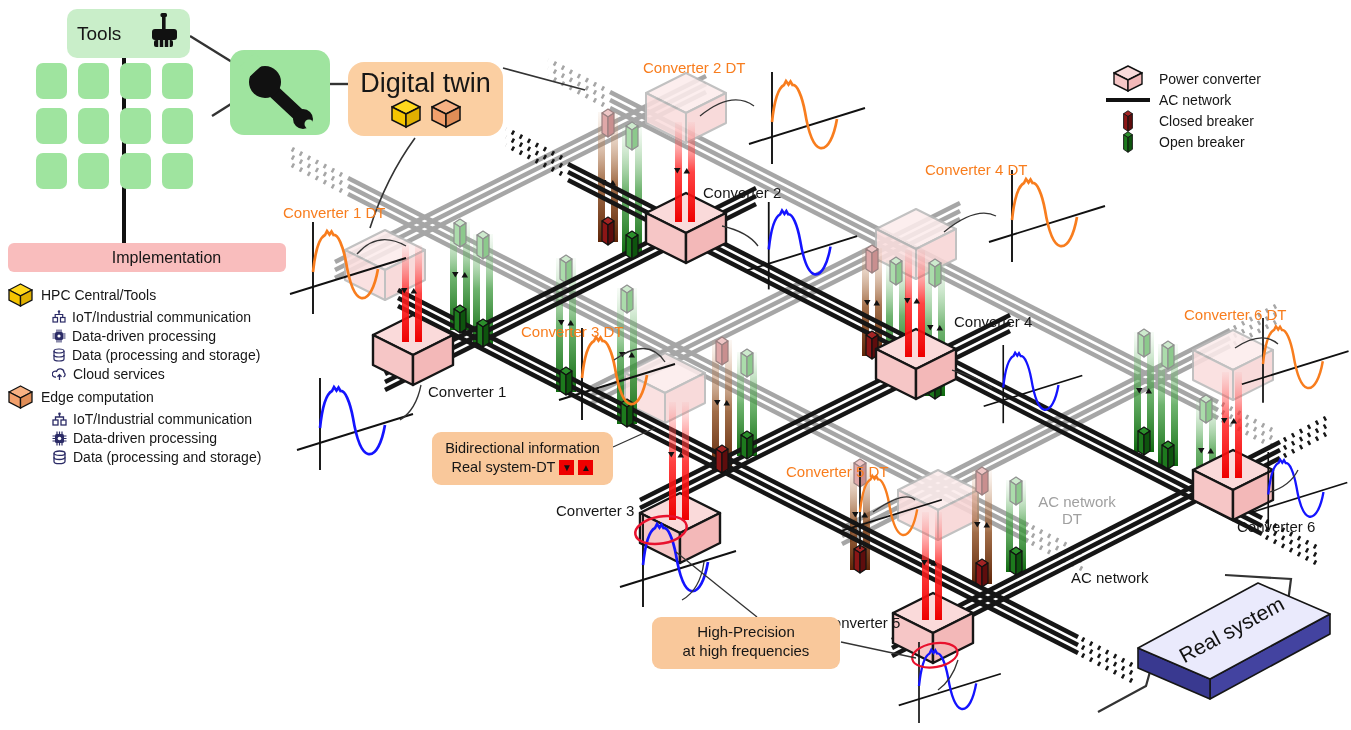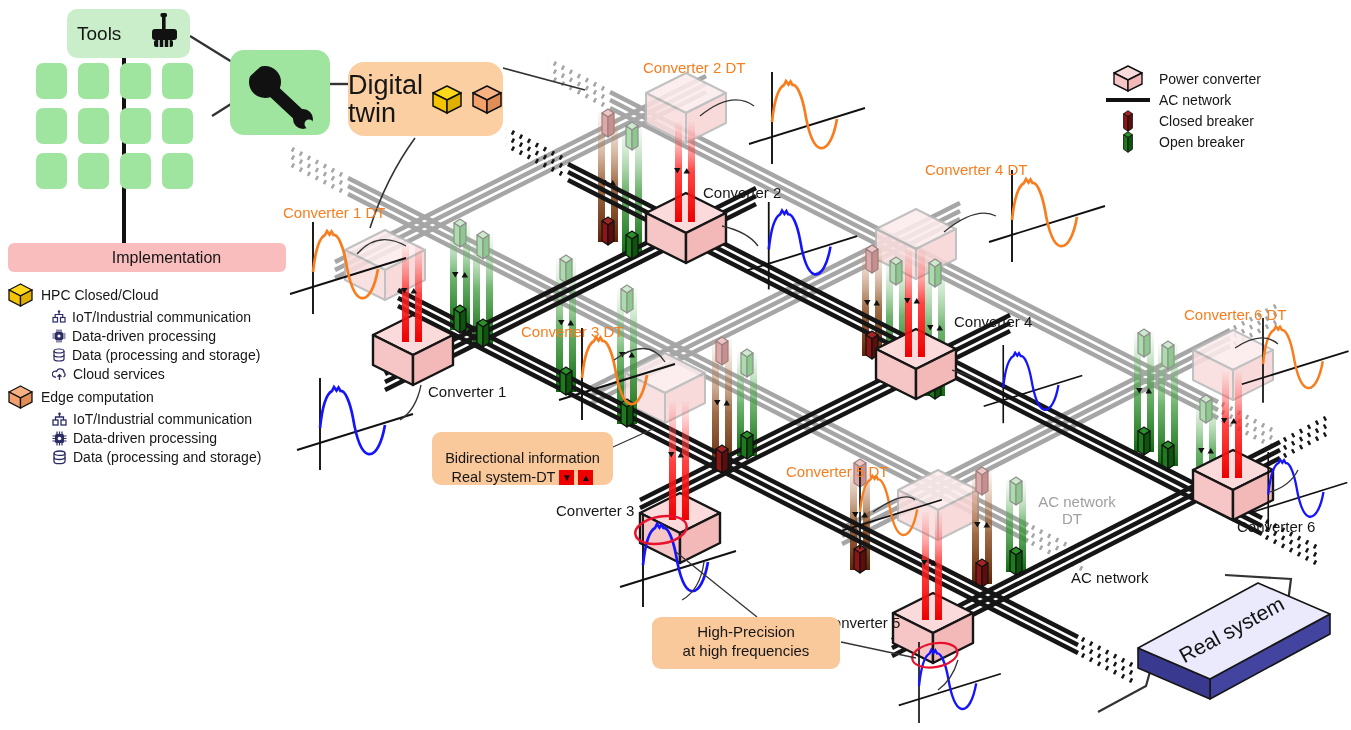--- a/index.html
+++ b/index.html
@@ -18,32 +18,32 @@
   .impl-box{left:8px;top:243px;width:239px;height:29px;background:#f9bdbd;border-radius:6px;
             display:flex;align-items:center;justify-content:center;font-size:16px;padding-left:39px;}
   
   .lleg{left:8px;top:281px;width:310px;font-size:14px;line-height:18px;}
   .lrow{display:flex;align-items:center;gap:6px;margin-bottom:1px;}
   .lrow.head{gap:8px;margin-top:2px;}
   .sub{margin-left:44px;}
   .ic{flex:0 0 auto;display:inline-flex;}
   
   .dt-box{left:348px;top:62px;width:155px;height:74px;background:#fbcfa2;border-radius:16px;
-          display:flex;flex-direction:row;align-items:center;justify-content:center;}
+          display:flex;flex-direction:column;align-items:center;justify-content:center;}
   .dt-box .t{font-size:27px;line-height:28px;}
   .dt-box .cubes{display:flex;gap:8px;margin-top:1px;}
   
   .rleg{left:1105px;top:68px;width:200px;font-size:14px;}
   .rrow{display:flex;align-items:center;height:21px;gap:8px;}
   .rrow .sym{width:46px;display:flex;justify-content:center;}
   .acline{width:44px;height:4px;background:#111;}
   
   .ann{background:#f9c89b;border-radius:9px;text-align:center;}
   .bidir{left:432px;top:432px;width:181px;height:53px;font-size:14.5px;line-height:19px;
-         padding-top:17px;box-sizing:border-box;}
+         padding-top:7px;box-sizing:border-box;}
   .bidir .l2{display:flex;align-items:center;justify-content:center;gap:4px;text-align:right;}
   .rsq{display:inline-flex;width:15px;height:15px;background:#ee0000;color:#111;font-size:10px;
        align-items:center;justify-content:center;}
   .hiprec{left:652px;top:617px;width:188px;height:52px;font-size:15px;line-height:19px;
           padding-top:5px;box-sizing:border-box;}
 </style>
 </head>
 <body>
 
 <div id="stage">
@@ -440,21 +440,21 @@
 
 <div class="ov lleg">
   <div class="lrow head">
     <span class="ic">
       <svg width="25" height="24">
             <polygon points="1,7 12.5,1 24,7 12.5,13" fill="#ffd81c" stroke="#111" stroke-width="1.3" stroke-linejoin="round"></polygon>
             <polygon points="1,7 1,17 12.5,23 12.5,13" fill="#f5c400" stroke="#111" stroke-width="1.3"></polygon>
             <polygon points="12.5,13 12.5,23 24,17 24,7" fill="#e0b000" stroke="#111" stroke-width="1.3"></polygon>
           </svg>
     </span>
-    <span>HPC Closed/Cloud</span>
+    <span>HPC Central/Tools</span>
   </div>
   <div class="lrow sub">
     <span class="ic">
           <svg width="14" height="14">
             <g stroke="#2b2b66" fill="none" stroke-width="1.2">
               <rect x="1" y="7.5" width="4.5" height="4.5"></rect>
               <rect x="8.5" y="7.5" width="4.5" height="4.5"></rect>
               <path d="M3.2,7.5 V4.5 H10.7 V7.5 M7,4.5 V1"></path>
             </g>
             <circle cx="7" cy="1.5" r="1.2" fill="#2b2b66"></circle>

